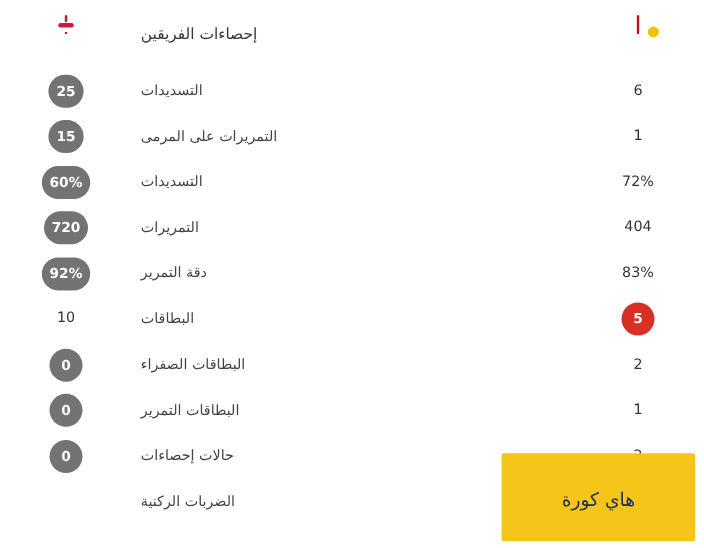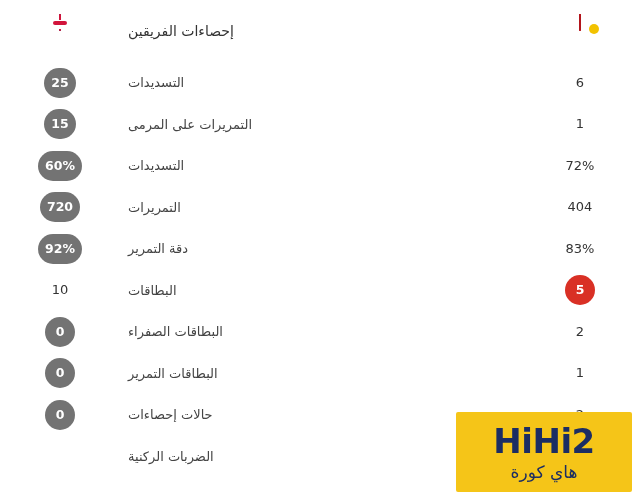--- a/index.html
+++ b/index.html
@@ -225,17 +225,16 @@
         </tr>
         <tr class="stats-row">
           <td class="cell cell-home"><span class="val-plain">6</span></td>
           <td class="cell cell-label">الضربات الركنية</td>
           <td class="cell cell-away"><span class="val-plain"></span></td>
         </tr>
       </tbody>
   </table>
 
   <div class="watermark">
-    <div class="watermark-main">HiHi2</div>
     <div class="watermark-sub">هاي كورة</div>
   </div>
 
 </div>
 
 </body></html>

